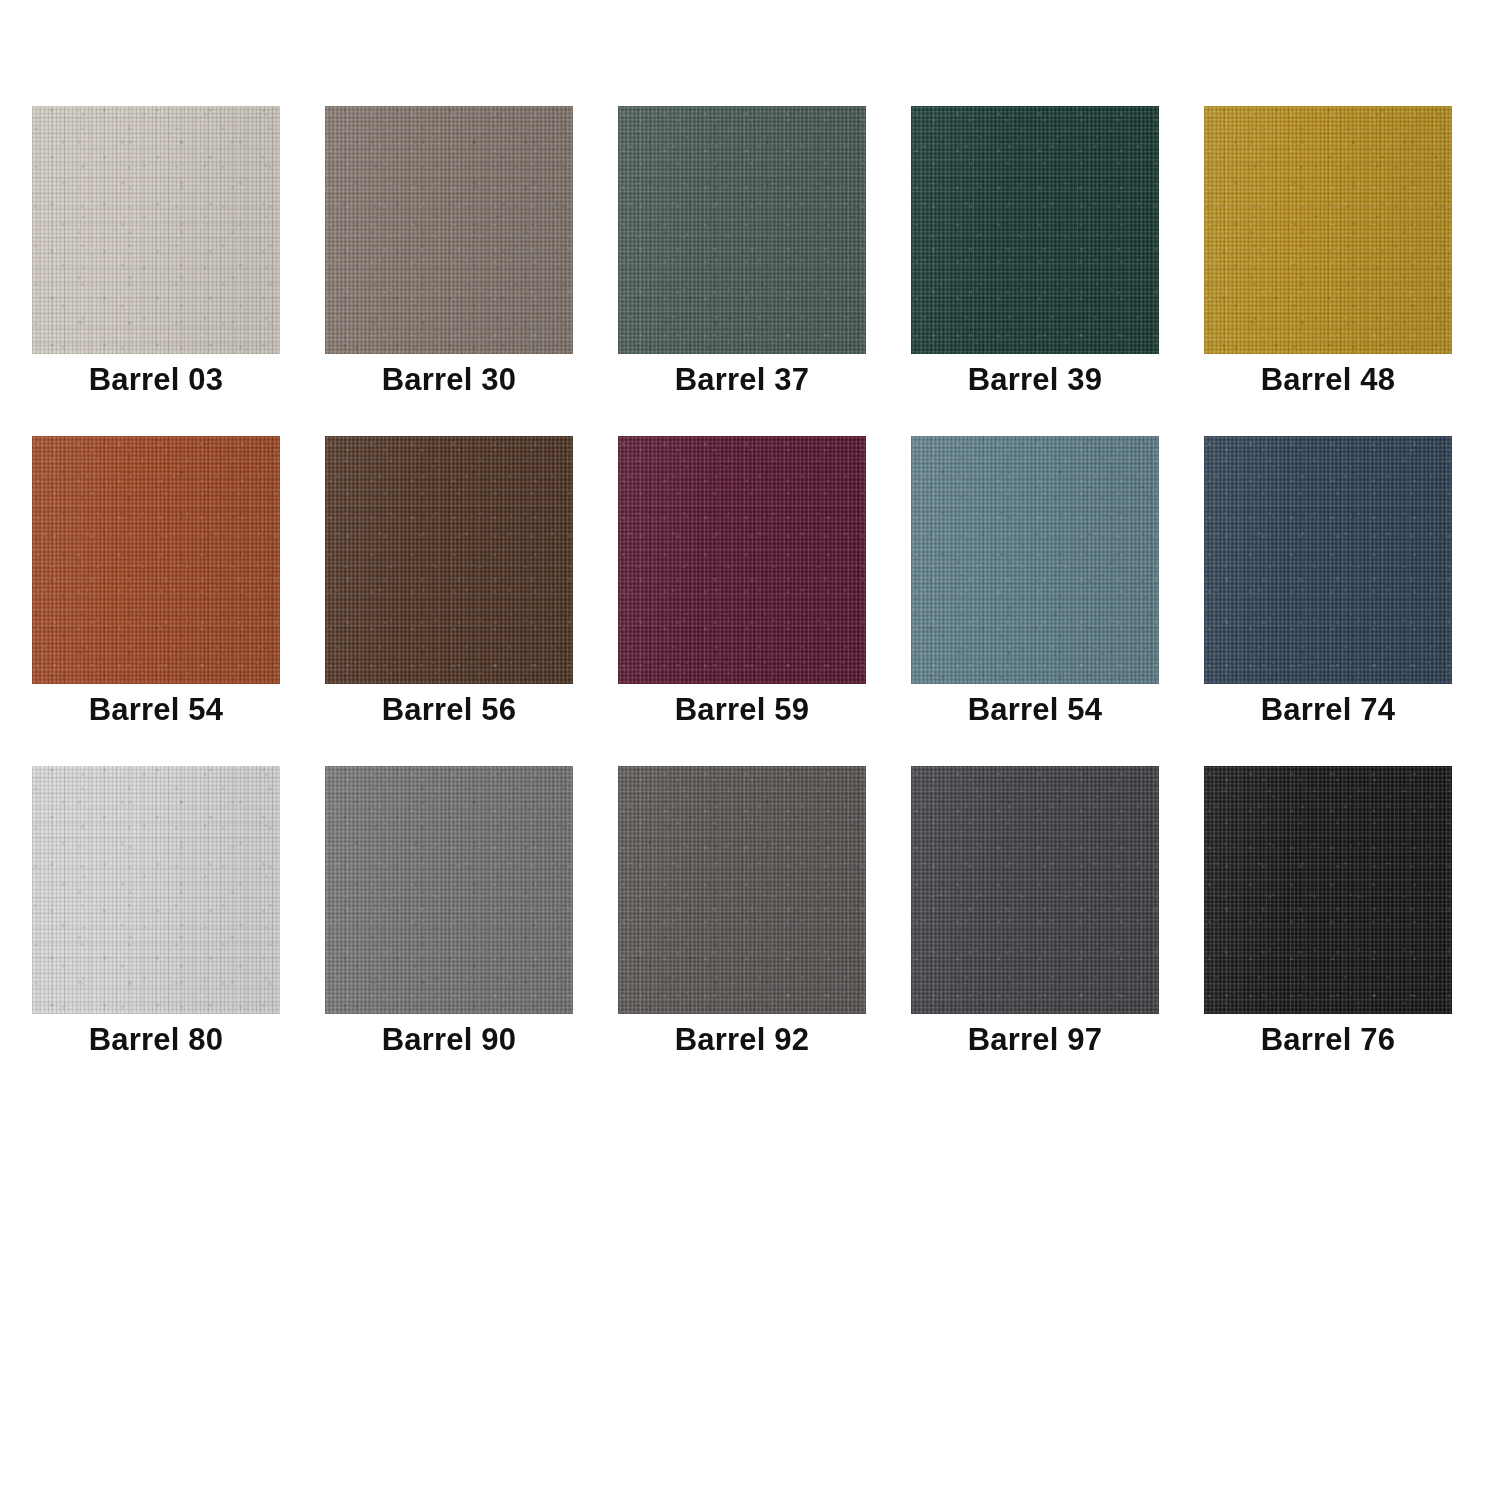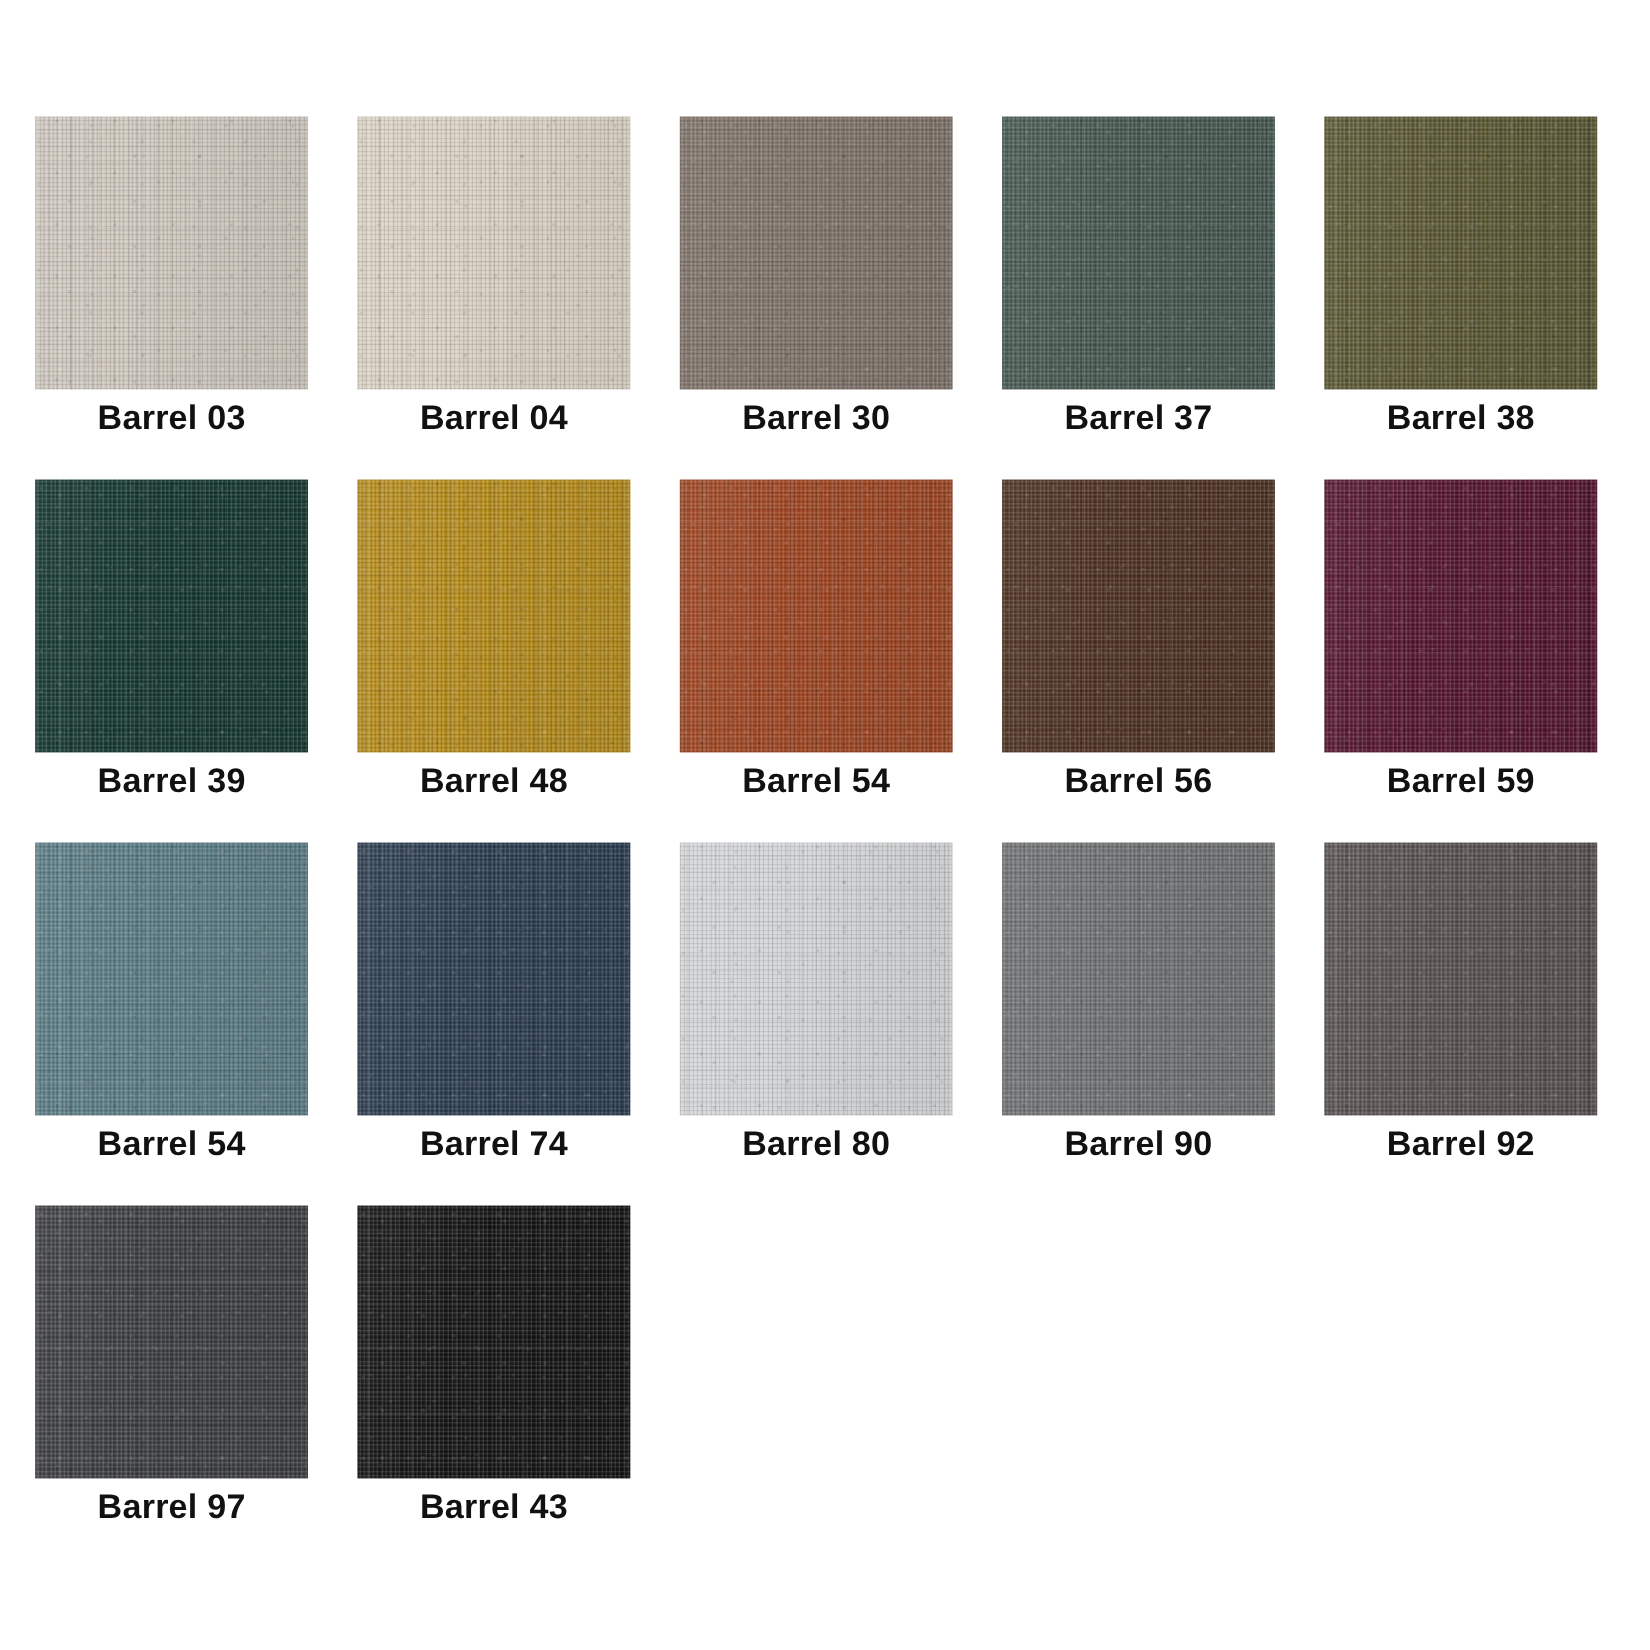--- a/index.html
+++ b/index.html
@@ -124,56 +124,38 @@
       <div class="cell">
         <div class="swatch" style="background-color: rgb(205, 199, 189);">
           <div class="weave"></div>
           <div class="slub"></div>
           <div class="speck"></div>
           <div class="sheen"></div>
         </div>
         <div class="label">Barrel 03</div>
       </div>
       <div class="cell">
-        <div class="swatch" style="background-color: rgb(217, 209, 194);">
-          <div class="weave"></div>
-          <div class="slub"></div>
-          <div class="speck"></div>
-          <div class="sheen"></div>
-        </div>
-        <div class="label">Barrel 04</div>
-      </div>
-      <div class="cell">
         <div class="swatch" style="background-color: rgb(126, 114, 105);">
           <div class="weave"></div>
           <div class="slub"></div>
           <div class="speck"></div>
           <div class="sheen"></div>
         </div>
         <div class="label">Barrel 30</div>
       </div>
       <div class="cell">
         <div class="swatch" style="background-color: rgb(69, 88, 79);">
           <div class="weave"></div>
           <div class="slub"></div>
           <div class="speck"></div>
           <div class="sheen"></div>
         </div>
         <div class="label">Barrel 37</div>
       </div>
       <div class="cell">
-        <div class="swatch" style="background-color: rgb(90, 87, 51);">
-          <div class="weave"></div>
-          <div class="slub"></div>
-          <div class="speck"></div>
-          <div class="sheen"></div>
-        </div>
-        <div class="label">Barrel 38</div>
-      </div>
-      <div class="cell">
         <div class="swatch" style="background-color: rgb(21, 55, 48);">
           <div class="weave"></div>
           <div class="slub"></div>
           <div class="speck"></div>
           <div class="sheen"></div>
         </div>
         <div class="label">Barrel 39</div>
       </div>
       <div class="cell">
         <div class="swatch" style="background-color: rgb(179, 138, 27);">
@@ -265,16 +247,16 @@
         </div>
         <div class="label">Barrel 97</div>
       </div>
       <div class="cell">
         <div class="swatch" style="background-color: rgb(20, 20, 20);">
           <div class="weave"></div>
           <div class="slub"></div>
           <div class="speck"></div>
           <div class="sheen"></div>
         </div>
-        <div class="label">Barrel 43</div>
+        <div class="label">Barrel 76</div>
       </div>
     </div>
 </div>
 
 </body></html>

